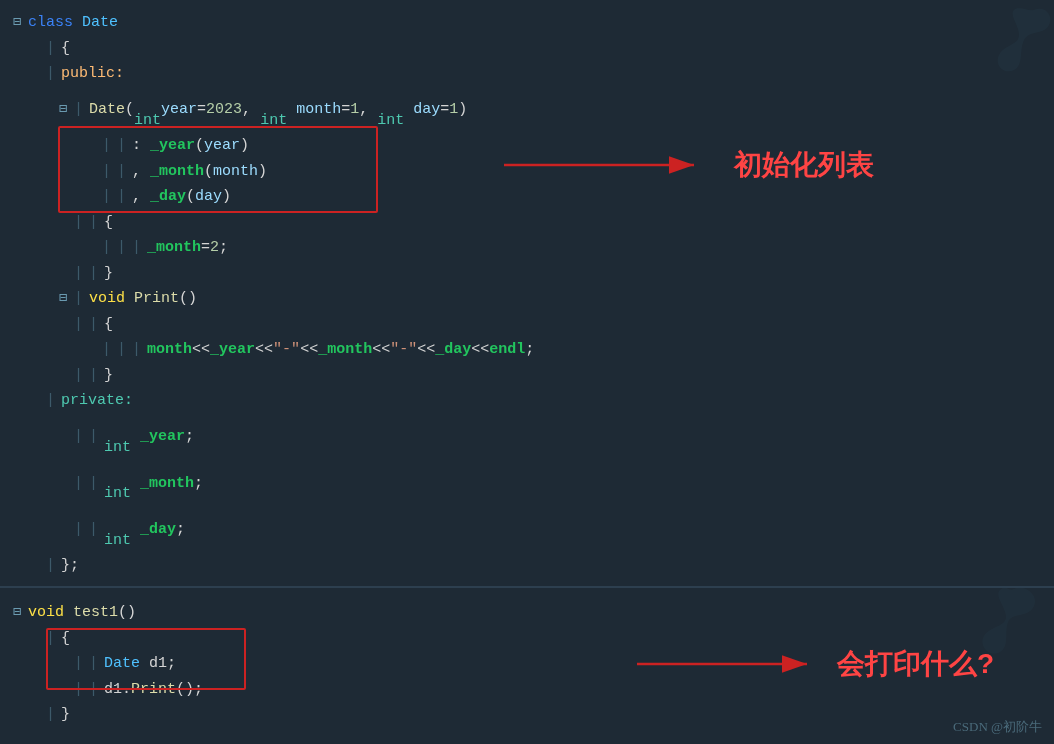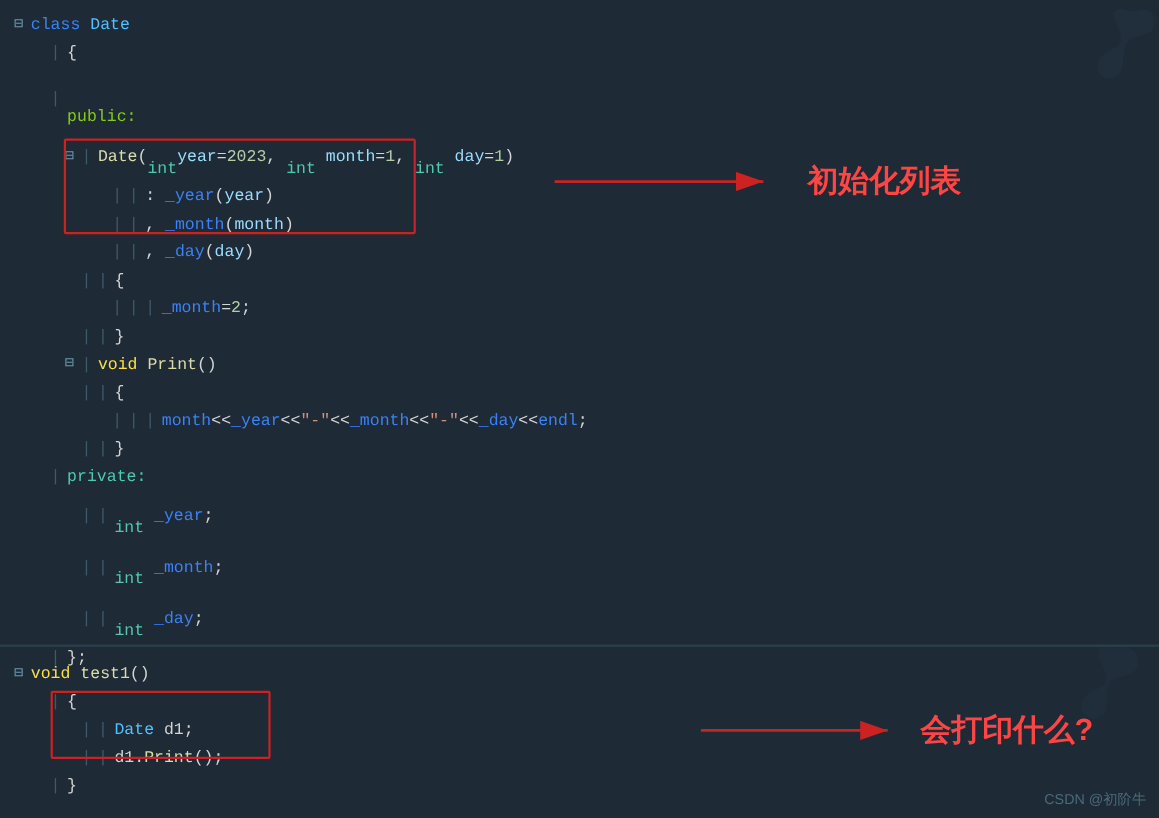--- a/index.html
+++ b/index.html
@@ -89,31 +89,31 @@
     .line-indicator.collapse {
       color: #6a9ab0;
     }
 
     .indent1 { padding-left: 28px; }
     .indent2 { padding-left: 56px; }
     .indent3 { padding-left: 84px; }
 
     
     .kw-class { color: #3b82f6; } 
-    .kw-public { color: #84cc16; margin-top: 33px; }
+    .kw-public { color: #fdba74; }
     .kw-private { color: #4ec9b0; }
     .kw-void { color: #fde047; }
     .kw-int { color: #4ec9b0; margin-top: 21px; }
     .fn-name { color: #dcdcaa; } 
     .param-name { color: #9cdcfe; } 
     .number { color: #b5cea8; }
     .string-val { color: #ce9178; }
     .class-name { color: #4fc1ff; }
     .normal { color: #d4d4d4; }
-    .member { color: #3b82f6; }
+    .member { color: #22c55e; font-weight: bold; }
     .red-annotation { color: #ff4444; font-size: 28px; font-family: 'Microsoft YaHei', sans-serif; font-weight: bold; }
 
     
     .init-list-box {
       position: absolute;
       top: 126px;
       left: 58px;
       width: 320px;
       height: 87px;
       border: 2px solid #cc2222;
@@ -157,21 +157,21 @@
       z-index: 10;
     }
 
     
     .watermark {
       position: absolute;
       bottom: 8px;
       right: 12px;
       color: #4a6a7a;
       font-size: 13px;
-      font-family: Liberation Sans, sans-serif;
+      font-family: Liberation Serif, serif;
       text-align: center;
     }
 
     
     .pipe {
       color: #3d5a6a;
       margin-right: 6px;
     }
 
   </style>

